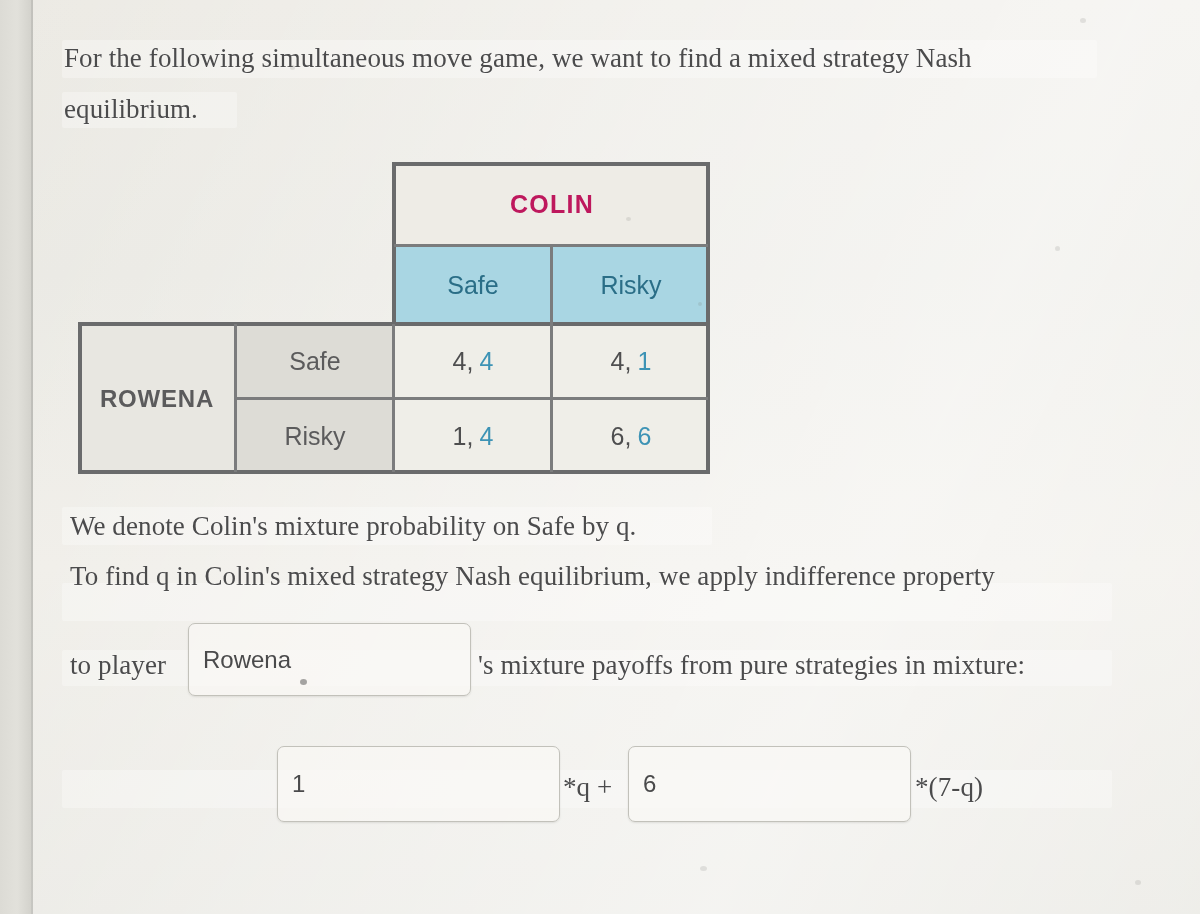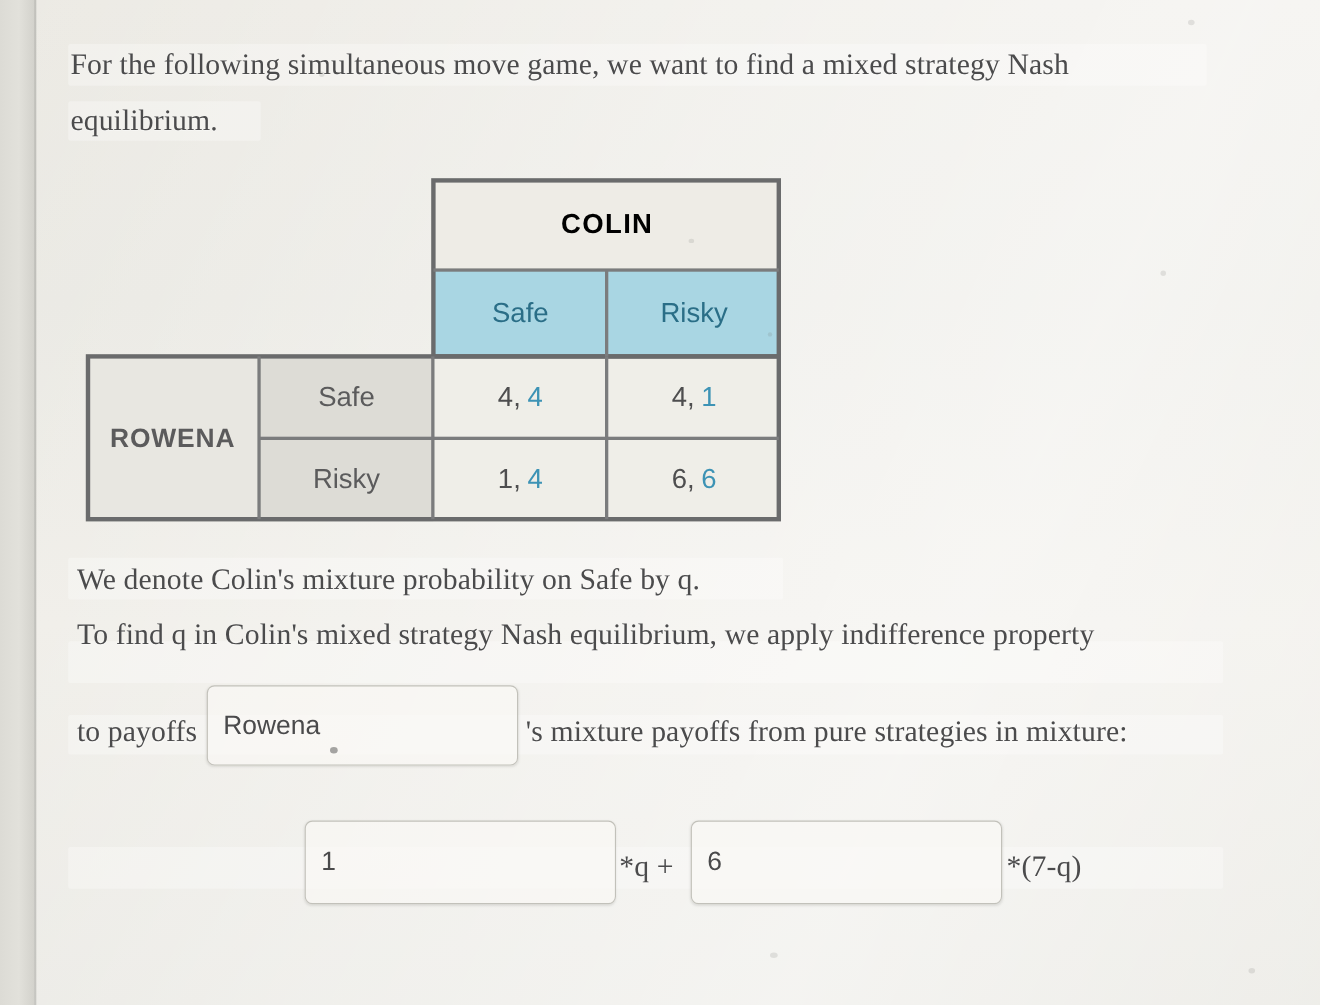--- a/index.html
+++ b/index.html
@@ -84,21 +84,21 @@
     border: 4px solid #6a6b6c;
     pointer-events: none;
   }
   .thinline {
     position: absolute;
     background: #7b7c7d;
     pointer-events: none;
   }
 
   .hdr-colin {
-    color: #000000;
+    color: #be185d;
     font-weight: bold;
     font-size: 25px;
     letter-spacing: 1.2px;
     background: #eeece6;
   }
   .hdr-colstrat {
     color: #2a6e87;
     font-size: 25px;
     background: #a9d6e3;
   }
@@ -225,21 +225,21 @@
   </div>
 
   <div class="band" style="left:62px; top:507px; width:650px; height:38px;"></div>
   <div class="prose" style="left:70px; top:511px;text-align:right;">We denote Colin's mixture probability on Safe by q.</div>
 
   <div class="band" style="left:62px; top:583px; width:1050px; height:38px;"></div>
   <div class="prose" style="left:70px; top:561px;">To find q in Colin's mixed strategy Nash equilibrium, we apply indifference property</div>
 
   <div class="band" style="left:62px; top:650px; width:1050px; height:36px;"></div>
 
-  <div class="prose" style="left:70px; top:650px;">to payoffs</div>
+  <div class="prose" style="left:70px; top:650px;">to player</div>
 
   <div class="field" style="left:188px; top:623px; width:283px; height:73px;">
     <span>Rowena</span>
   </div>
   <div class="speck" style="left:300px; top:679px;"></div>
 
   <div class="prose" style="left:478px; top:650px;">'s mixture payoffs from pure strategies in mixture:</div>
 
   <div class="band" style="left:62px; top:770px; width:1050px; height:38px;"></div>
 

